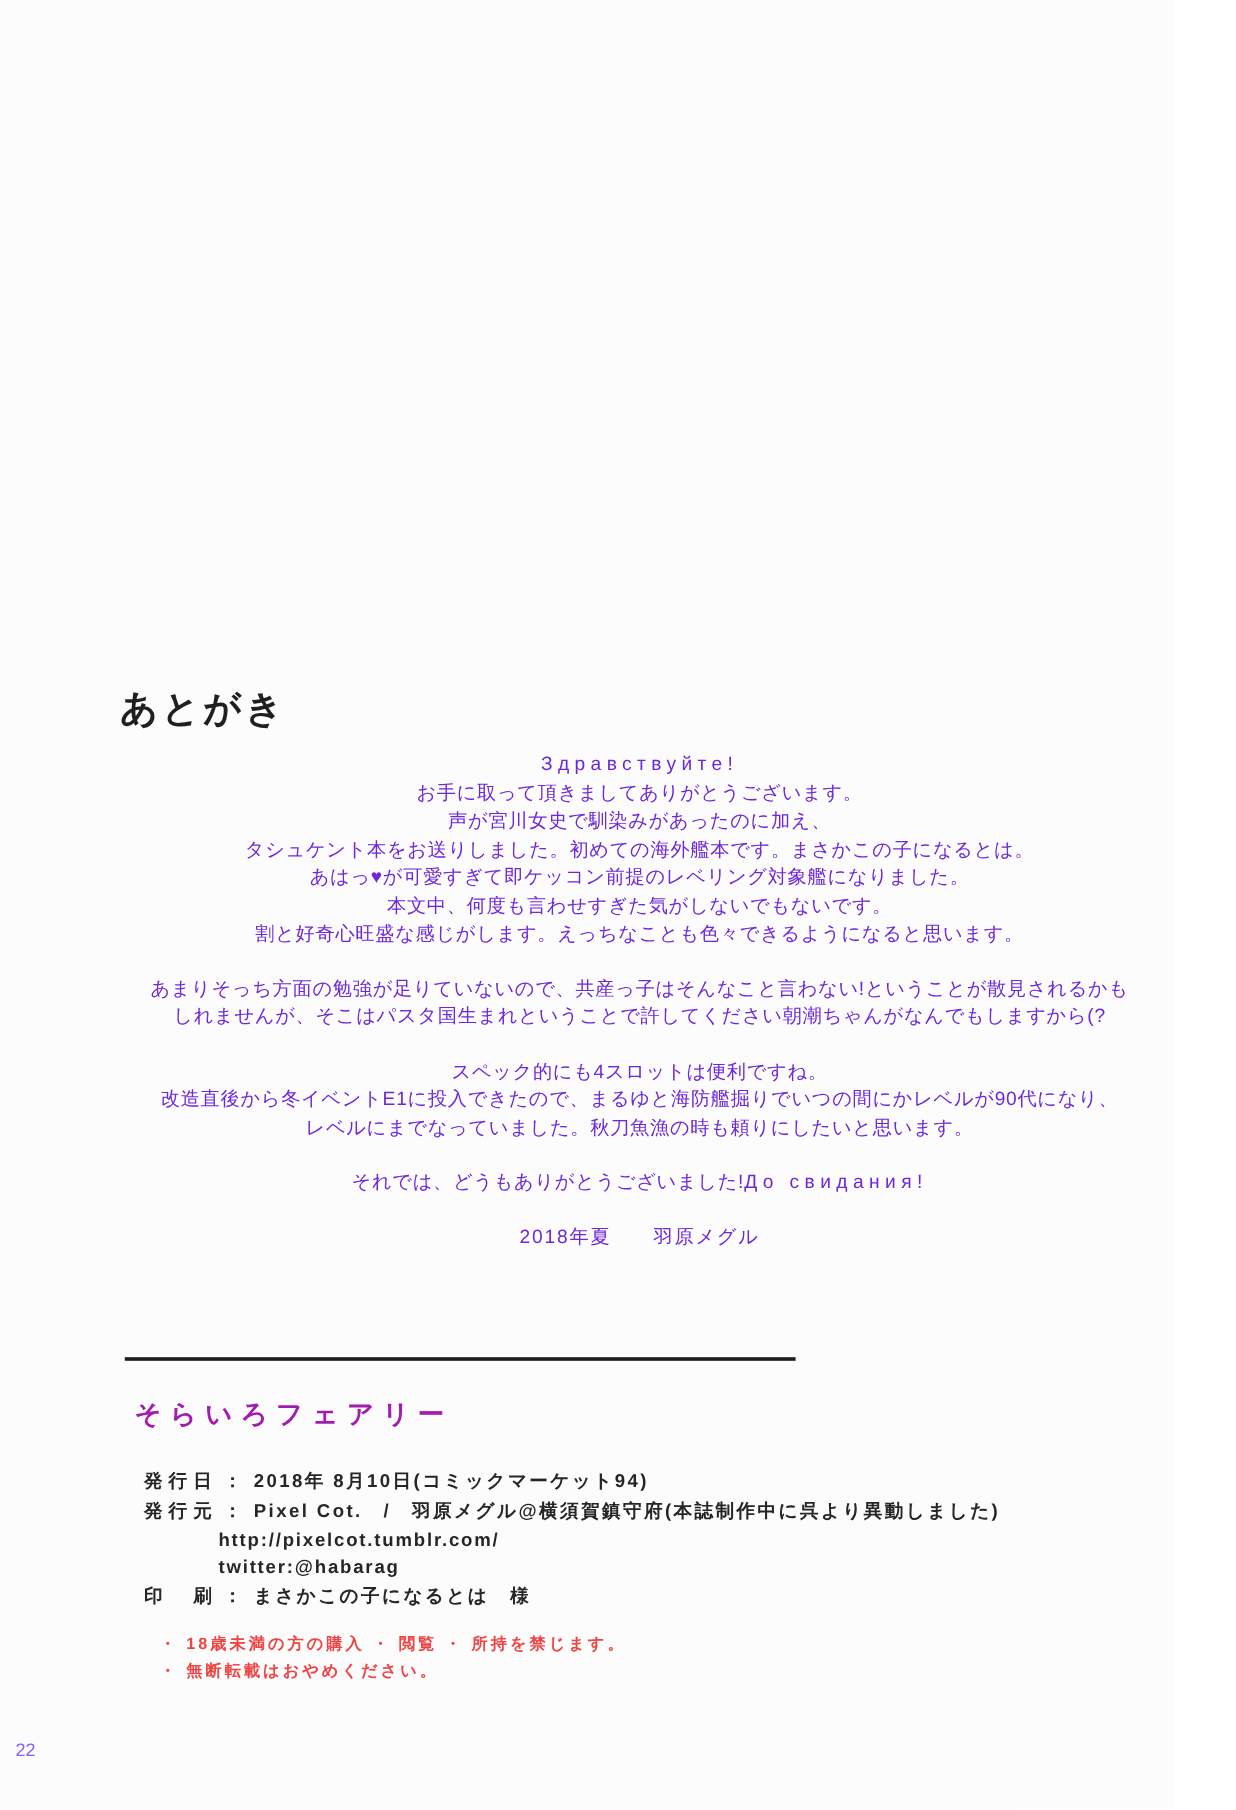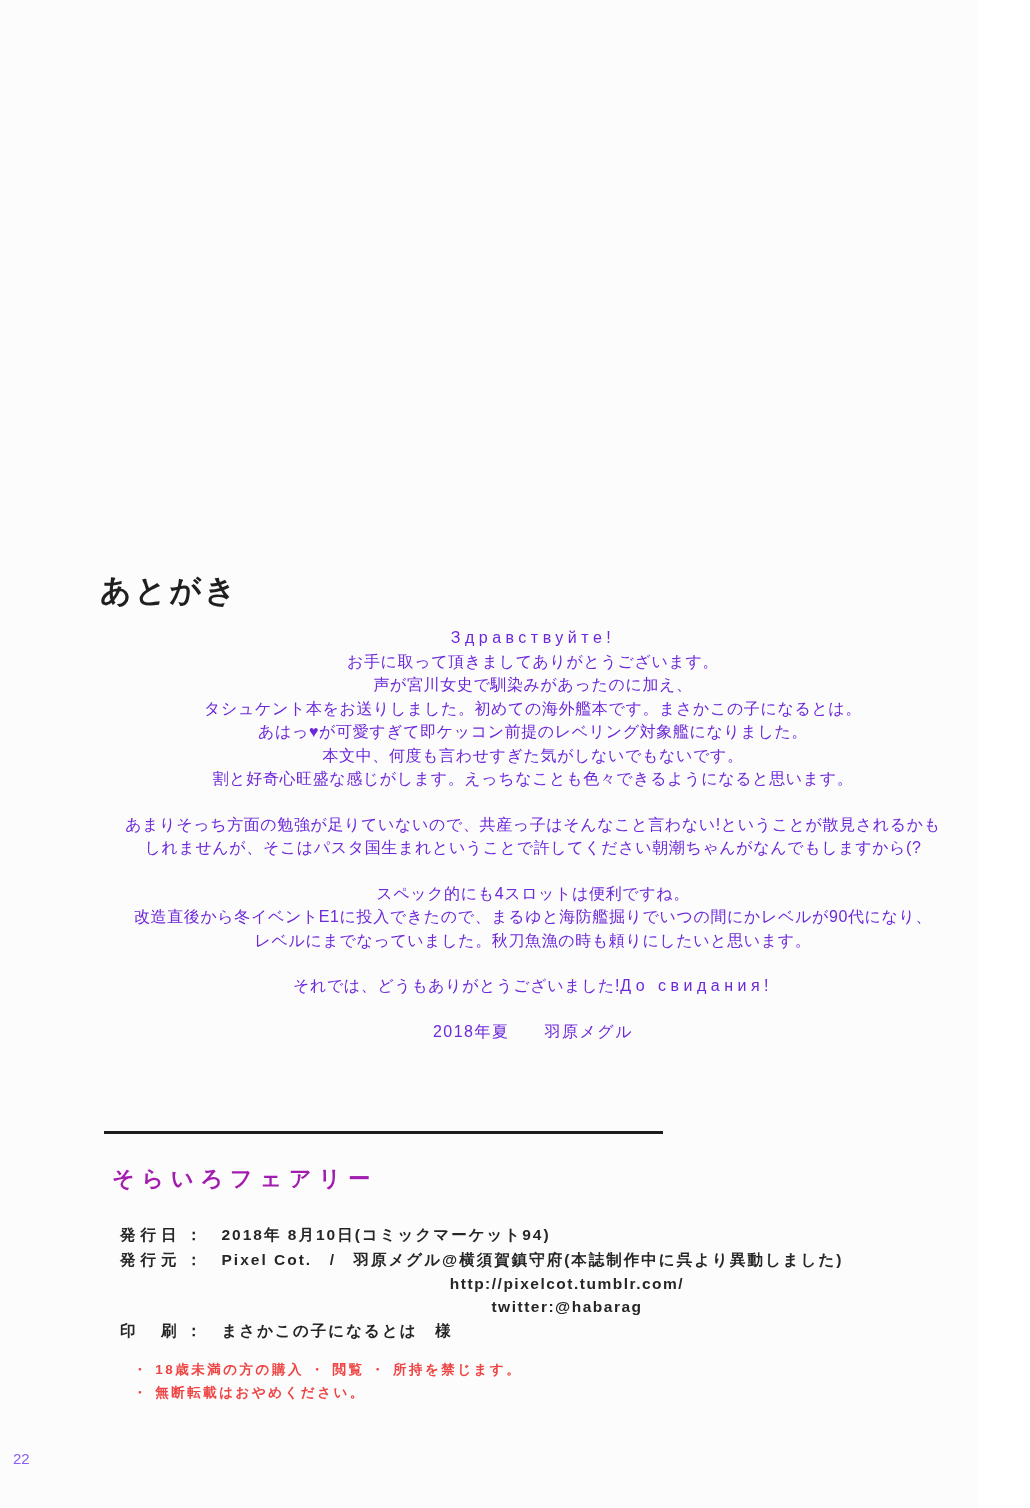--- a/index.html
+++ b/index.html
@@ -75,27 +75,26 @@
     align-items: baseline;
     line-height: 25px;
     letter-spacing: 2px;
     white-space: nowrap;
   }
   .clabel {
     display: inline-block;
     width: 66px;
     letter-spacing: 5px;
   }
-  .cvalue { margin-left: 18px; letter-spacing: 2px; }
+  .cvalue { margin-left: 8px; letter-spacing: 2px; }
   .clink {
     margin-left: 62px;
     line-height: 23px;
     letter-spacing: 1.5px;
     font-weight: 600;
-    text-align: center;
   }
   .notes {
     margin-top: 15px;
     padding-left: 21px;
     font-size: 13.5px;
     font-weight: 600;
     line-height: 23px;
     letter-spacing: 2.5px;
     color: #ef4444;
   }

